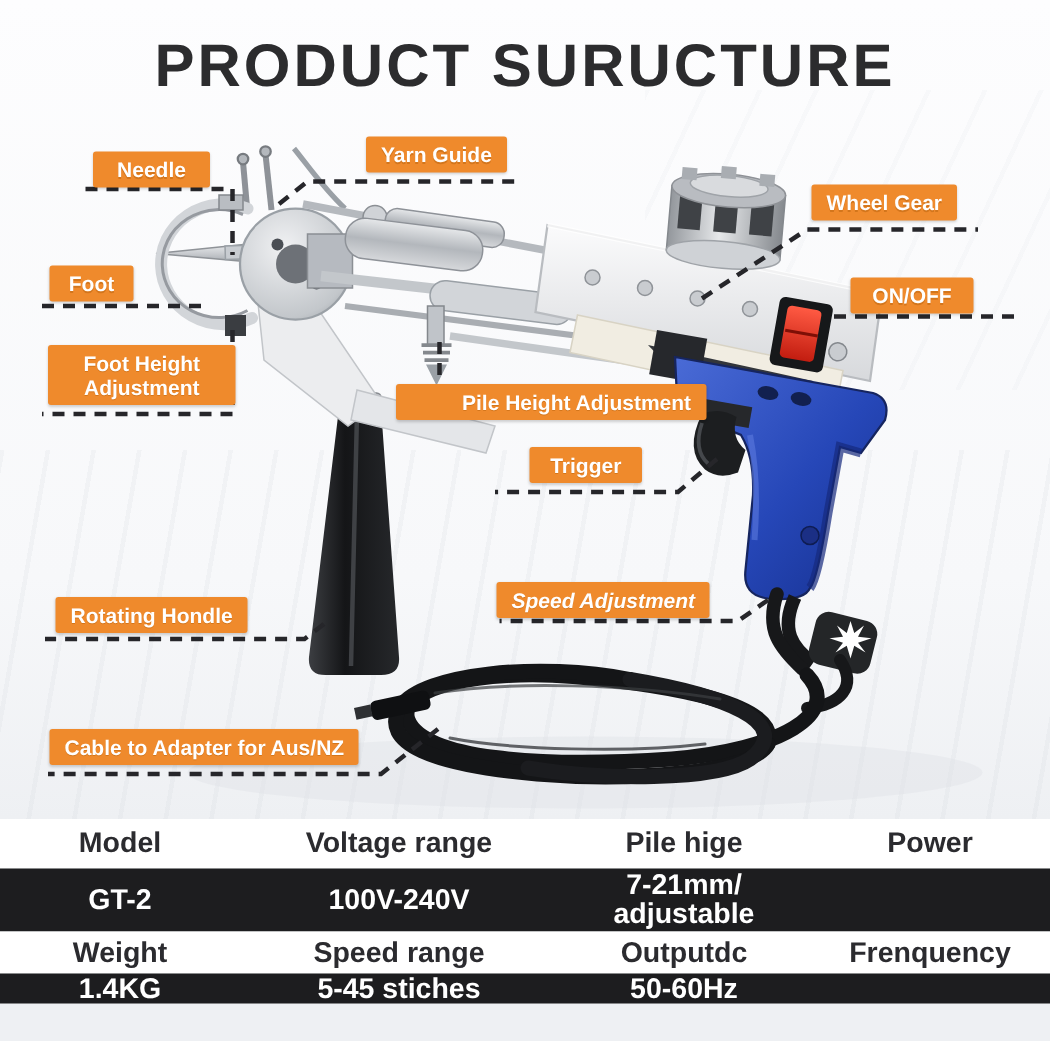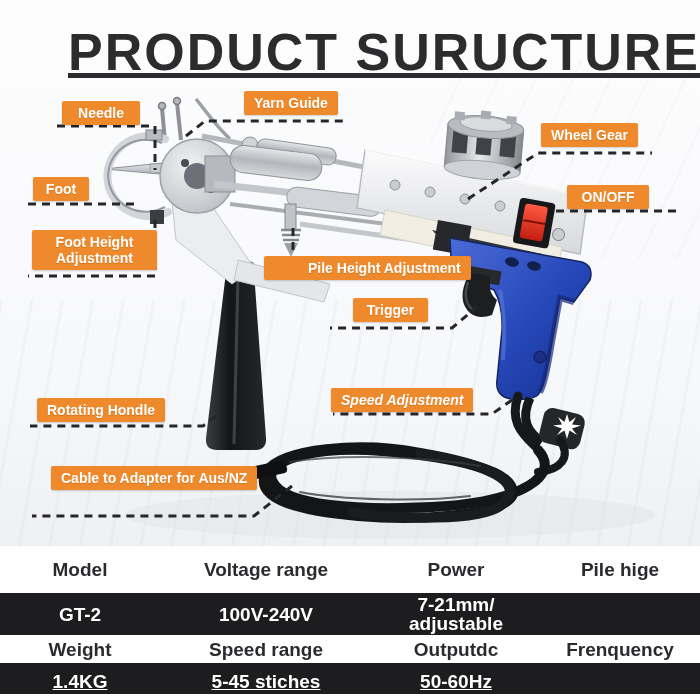--- a/index.html
+++ b/index.html
@@ -5,44 +5,44 @@
   html,body{margin:0;padding:0;}
   body{font-family:"Liberation Sans", sans-serif;}
   #stage{position:relative;width:700px;height:700px;overflow:hidden;
          background:linear-gradient(180deg,#fdfdfe 0%,#f7f8fa 55%,#eef0f3 78%);}
   .streaks{position:absolute;left:0;top:300px;width:700px;height:246px;
     background:repeating-linear-gradient(100deg, rgba(205,210,216,.30) 0 3px, rgba(255,255,255,0) 3px 30px);
     opacity:.55;pointer-events:none;}
   .streaks2{position:absolute;left:430px;top:60px;width:270px;height:200px;
     background:repeating-linear-gradient(115deg, rgba(215,220,226,.25) 0 3px, rgba(255,255,255,0) 3px 34px);
     opacity:.5;pointer-events:none;}
-  .title{position:absolute;left:0;top:22px;width:700px;text-align:right;
-    font-size:52px;font-weight:bold;letter-spacing:2px;color:#2c2c2e;text-decoration:underline;}
+  .title{position:absolute;left:0;top:22px;width:700px;text-align:center;
+    font-size:40px;font-weight:bold;letter-spacing:2px;color:#2c2c2e;}
   svg.gun{position:absolute;left:0;top:0;}
   .lbl{position:absolute;background:#EF8A2C;color:#fff;font-weight:bold;font-size:14px;
     line-height:1.15;padding:4px 10px;text-align:center;border-radius:2px;
     box-shadow:0 1px 2px rgba(0,0,0,.18);text-shadow:0 1px 0 rgba(160,80,0,.35);white-space:nowrap;}
   .lbl.multi{white-space:normal;}
   .lbl-needle{left:62px;top:101px;min-width:58px;}
   .lbl-yarn-guide{left:244px;top:91px;}
   .lbl-wheel-gear{left:541px;top:123px;}
   .lbl-foot{left:33px;top:177px;min-width:36px;}
   .lbl-on-off{left:567px;top:185px;min-width:62px;}
   .lbl-fha{left:32px;top:230px;width:105px;}
   .lbl-pha{left:264px;top:256px;padding-left:44px;}
   .lbl-trigger{left:353px;top:298px;min-width:55px;}
   .lbl-speed{left:331px;top:388px;font-style:italic;}
   .lbl-rotating{left:37px;top:398px;}
-  .lbl-cable{left:33px;top:466px;margin-left:18px;}
+  .lbl-cable{left:33px;top:486px;}
   .spec-table{position:absolute;left:0;top:546px;width:700px;}
   .trow{display:grid;grid-template-columns:160px 212px 168px 160px;align-items:center;}
-  .trow.head{background:#ffffff;height:47px;color:#2b2b2f;}
+  .trow.head{background:#ffffff;height:33px;color:#2b2b2f;}
   .trow.vals{background:#1d1d1f;height:42px;color:#ffffff;}
   .trow.head2{height:28px;}
-  .trow.vals2{height:36px;text-decoration:underline;}
+  .trow.vals2{height:20px;}
   .cell{text-align:center;font-weight:bold;font-size:19px;white-space:pre-line;line-height:1.0;}
   .trow.vals .cell{font-size:19px;}
   .cell.small{font-size:16px;}
   .bottom-strip{position:absolute;left:0;top:694px;width:700px;height:6px;background:#ffffff;}
 </style>
 </head>
 <body>
 
 <div id="stage">
 
@@ -247,22 +247,22 @@
   <div class="lbl lbl-pha">Pile Height Adjustment</div>
   <div class="lbl lbl-trigger">Trigger</div>
   <div class="lbl lbl-speed">Speed Adjustment</div>
   <div class="lbl lbl-rotating">Rotating Hondle</div>
   <div class="lbl lbl-cable">Cable to Adapter for Aus/NZ</div>
 
   <div class="spec-table">
     <div class="trow head">
       <div class="cell">Model</div>
       <div class="cell">Voltage range</div>
+      <div class="cell">Pile hige</div>
       <div class="cell">Power</div>
-      <div class="cell">Pile hige</div>
     </div>
     <div class="trow vals">
       <div class="cell">GT-2</div>
       <div class="cell">100V-240V</div>
       <div class="cell small">7-21mm/
 adjustable</div>
     </div>
     <div class="trow head head2">
       <div class="cell">Weight</div>
       <div class="cell">Speed range</div>

